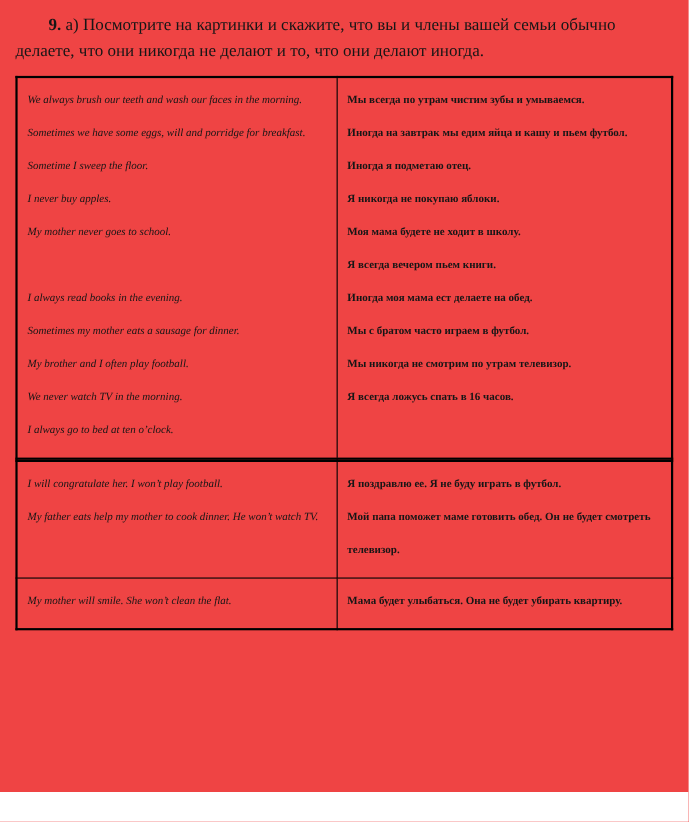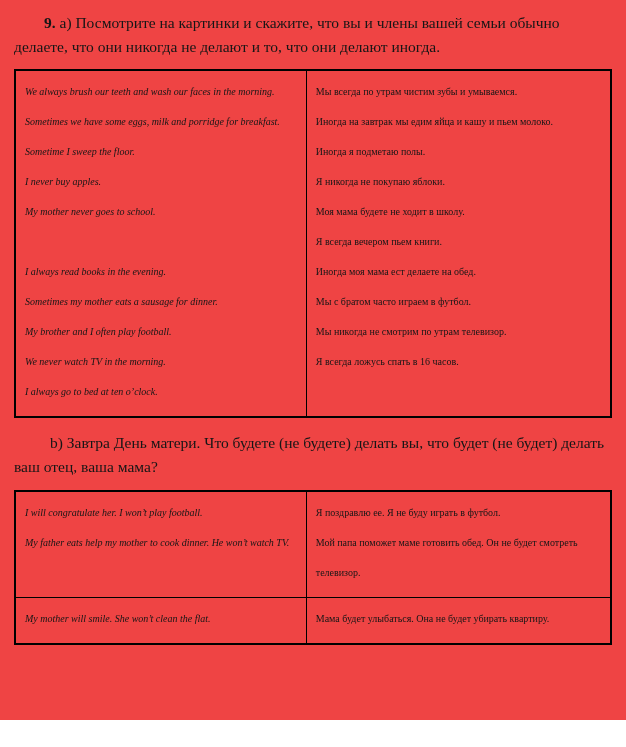--- a/index.html
+++ b/index.html
@@ -48,20 +48,21 @@
     vertical-align: top;
     padding: 6px 8px 9px 9px;
     overflow: hidden;
   }
   td.col-en {
     width: 48.8%;
     font-style: italic;
   }
   td.col-ru {
     width: 51.2%;
+    font-weight: bold;
   }
   .sent {
     font-size: 10px;
     line-height: 30px;
   }
 </style>
 </head>
 <body>
 
 <div class="page">
@@ -69,48 +70,47 @@
   <p class="intro">
     <span class="num">9.</span>
     <span>а) Посмотрите на картинки и скажите, что вы и члены вашей семьи обычно делаете, что они никогда не делают и то, что они делают иногда.</span>
   </p>
 
   <table class="tbl">
     <tbody>
       <tr>
         <td class="col-en">
             <div class="sent">We always brush our teeth and wash our faces in the morning.</div>
-            <div class="sent">Sometimes we have some eggs, milk and porridge for breakfast.</div>
+            <div class="sent">Sometimes we have some eggs, will and porridge for breakfast.</div>
             <div class="sent">Sometime I sweep the floor.</div>
             <div class="sent">I never buy apples.</div>
             <div class="sent">My mother never goes to school.</div>
             <div class="sent">&nbsp;</div>
             <div class="sent">I always read books in the evening.</div>
             <div class="sent">Sometimes my mother eats a sausage for dinner.</div>
             <div class="sent">My brother and I often play football.</div>
             <div class="sent">We never watch TV in the morning.</div>
             <div class="sent">I always go to bed at ten o’clock.</div>
           </td>
         <td class="col-ru">
             <div class="sent">Мы всегда по утрам чистим зубы и умываемся.</div>
-            <div class="sent">Иногда на завтрак мы едим яйца и кашу и пьем молоко.</div>
-            <div class="sent">Иногда я подметаю полы.</div>
+            <div class="sent">Иногда на завтрак мы едим яйца и кашу и пьем футбол.</div>
+            <div class="sent">Иногда я подметаю отец.</div>
             <div class="sent">Я никогда не покупаю яблоки.</div>
             <div class="sent">Моя мама будете не ходит в школу.</div>
             <div class="sent">Я всегда вечером пьем книги.</div>
             <div class="sent">Иногда моя мама ест делаете на обед.</div>
             <div class="sent">Мы с братом часто играем в футбол.</div>
             <div class="sent">Мы никогда не смотрим по утрам телевизор.</div>
             <div class="sent">Я всегда ложусь спать в 16 часов.</div>
           </td>
       </tr>
     </tbody>
   </table>
 
-  <p class="intro sec-b">b) Завтра День матери. Что будете (не будете) делать вы, что будет (не будет) делать ваш отец, ваша мама?</p>
 
   <table class="tbl">
     <tbody>
       <tr>
         <td class="col-en">
             <div class="sent">I will congratulate her. I won’t play football.</div>
             <div class="sent">My father eats help my mother to cook dinner. He won’t watch TV.</div>
           </td>
         <td class="col-ru">
             <div class="sent">Я поздравлю ее. Я не буду играть в футбол.</div>

